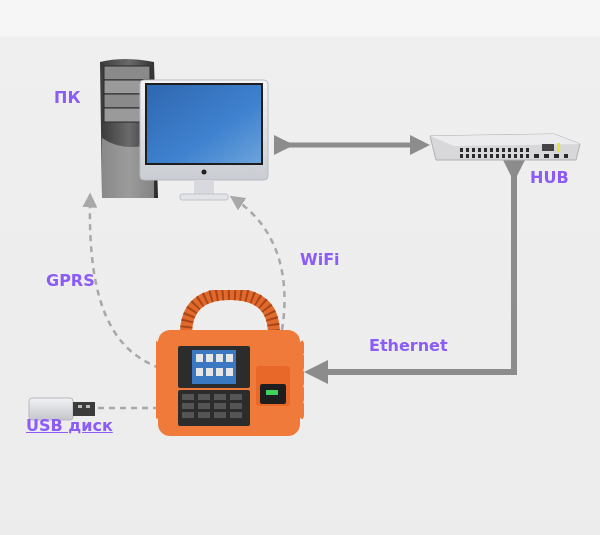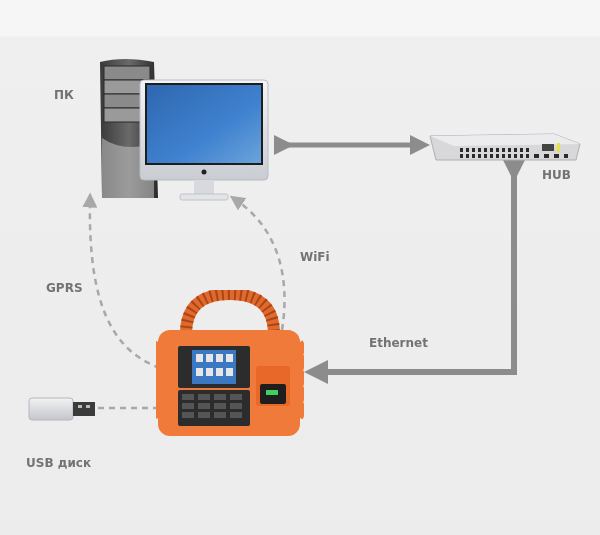--- a/index.html
+++ b/index.html
@@ -2,21 +2,21 @@
 <html><head>
 <meta charset="utf-8">
 <style>
   html, body { margin: 0; padding: 0; }
   body {
     width: 600px; height: 535px; position: relative; overflow: hidden;
     background: linear-gradient(#f6f6f6 0px, #f6f6f6 36px, #efefef 37px, #ececec 535px);
     font-family: "DejaVu Sans", sans-serif;
   }
   .label {
-    position: absolute; font-weight: bold; font-size: 12px; color: #737373;
+    position: absolute; font-weight: bold; font-size: 16px; color: #8b5cf6;
     white-space: nowrap;
   }
   svg.wires { position: absolute; left: 0; top: 0; }
   .node { position: absolute; }
 </style>
 </head>
 <body>
 
 <svg class="wires" width="600" height="535">
   <defs>
@@ -115,24 +115,24 @@
         <rect x="102" y="24" width="3" height="4"></rect>
       <rect x="110" y="24" width="5" height="4"></rect>
         <rect x="120" y="24" width="5" height="4"></rect>
         <rect x="130" y="24" width="5" height="4"></rect>
         <rect x="140" y="24" width="4" height="4"></rect>
     </g>
     <rect x="118" y="14" width="12" height="7" fill="#444"></rect>
     <rect x="133" y="13" width="3" height="9" fill="#e8e23a"></rect>
   </svg>
 </div>
-<div class="label" style="left:530px;top:168px;margin-left:12px;">HUB</div>
+<div class="label" style="left:530px;top:168px;">HUB</div>
 
 <div class="label" style="left:300px;top:250px;">WiFi</div>
-<div class="label" style="left:46px;top:281px;">GPRS</div>
+<div class="label" style="left:46px;top:271px;">GPRS</div>
 <div class="label" style="left:369px;top:336px;">Ethernet</div>
 
 <div class="node" style="left:156px;top:290px;width:148px;height:150px;">
   <svg width="148" height="150">
 
     <path d="M30,44 Q30,4 74,4 Q118,4 118,44" fill="none" stroke="#e2692c" stroke-width="12"></path>
     <path d="M30,44 Q30,4 74,4 Q118,4 118,44" fill="none" stroke="#a8461a" stroke-width="12" stroke-dasharray="2,4"></path>
 
     <rect x="2" y="40" width="142" height="106" rx="12" fill="#f07a3a"></rect>
     <path d="M2,52 Q-2,58 2,64 Q-2,72 2,80 Q-2,88 2,96 Q-2,104 2,112 Q-2,120 2,128" fill="none" stroke="#f07a3a" stroke-width="6"></path>
@@ -180,13 +180,13 @@
         <stop offset="0" stop-color="#f2f2f4"></stop>
           <stop offset="1" stop-color="#c4c6cc"></stop>
       </linearGradient>
     </defs>
     <rect x="1" y="2" width="44" height="22" rx="3" fill="url(#usbG)" stroke="#b6b8be"></rect>
     <rect x="45" y="6" width="22" height="14" fill="#3b3b3b"></rect>
     <rect x="50" y="9" width="4" height="3" fill="#bbb"></rect>
     <rect x="58" y="9" width="4" height="3" fill="#bbb"></rect>
   </svg>
 </div>
-<div class="label" style="left:26px;top:456px;">USB диск</div>
+<div class="label" style="left:26px;top:416px;text-decoration:underline;">USB диск</div>
 
 </body></html>

